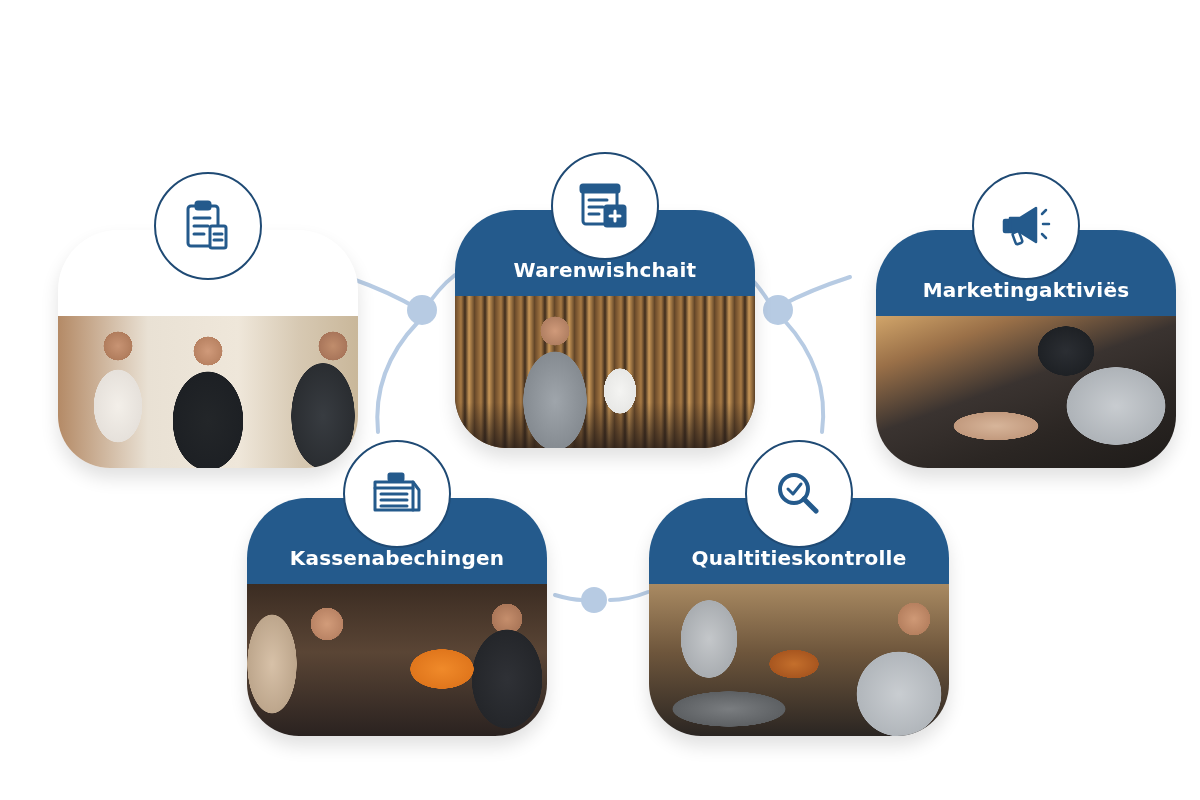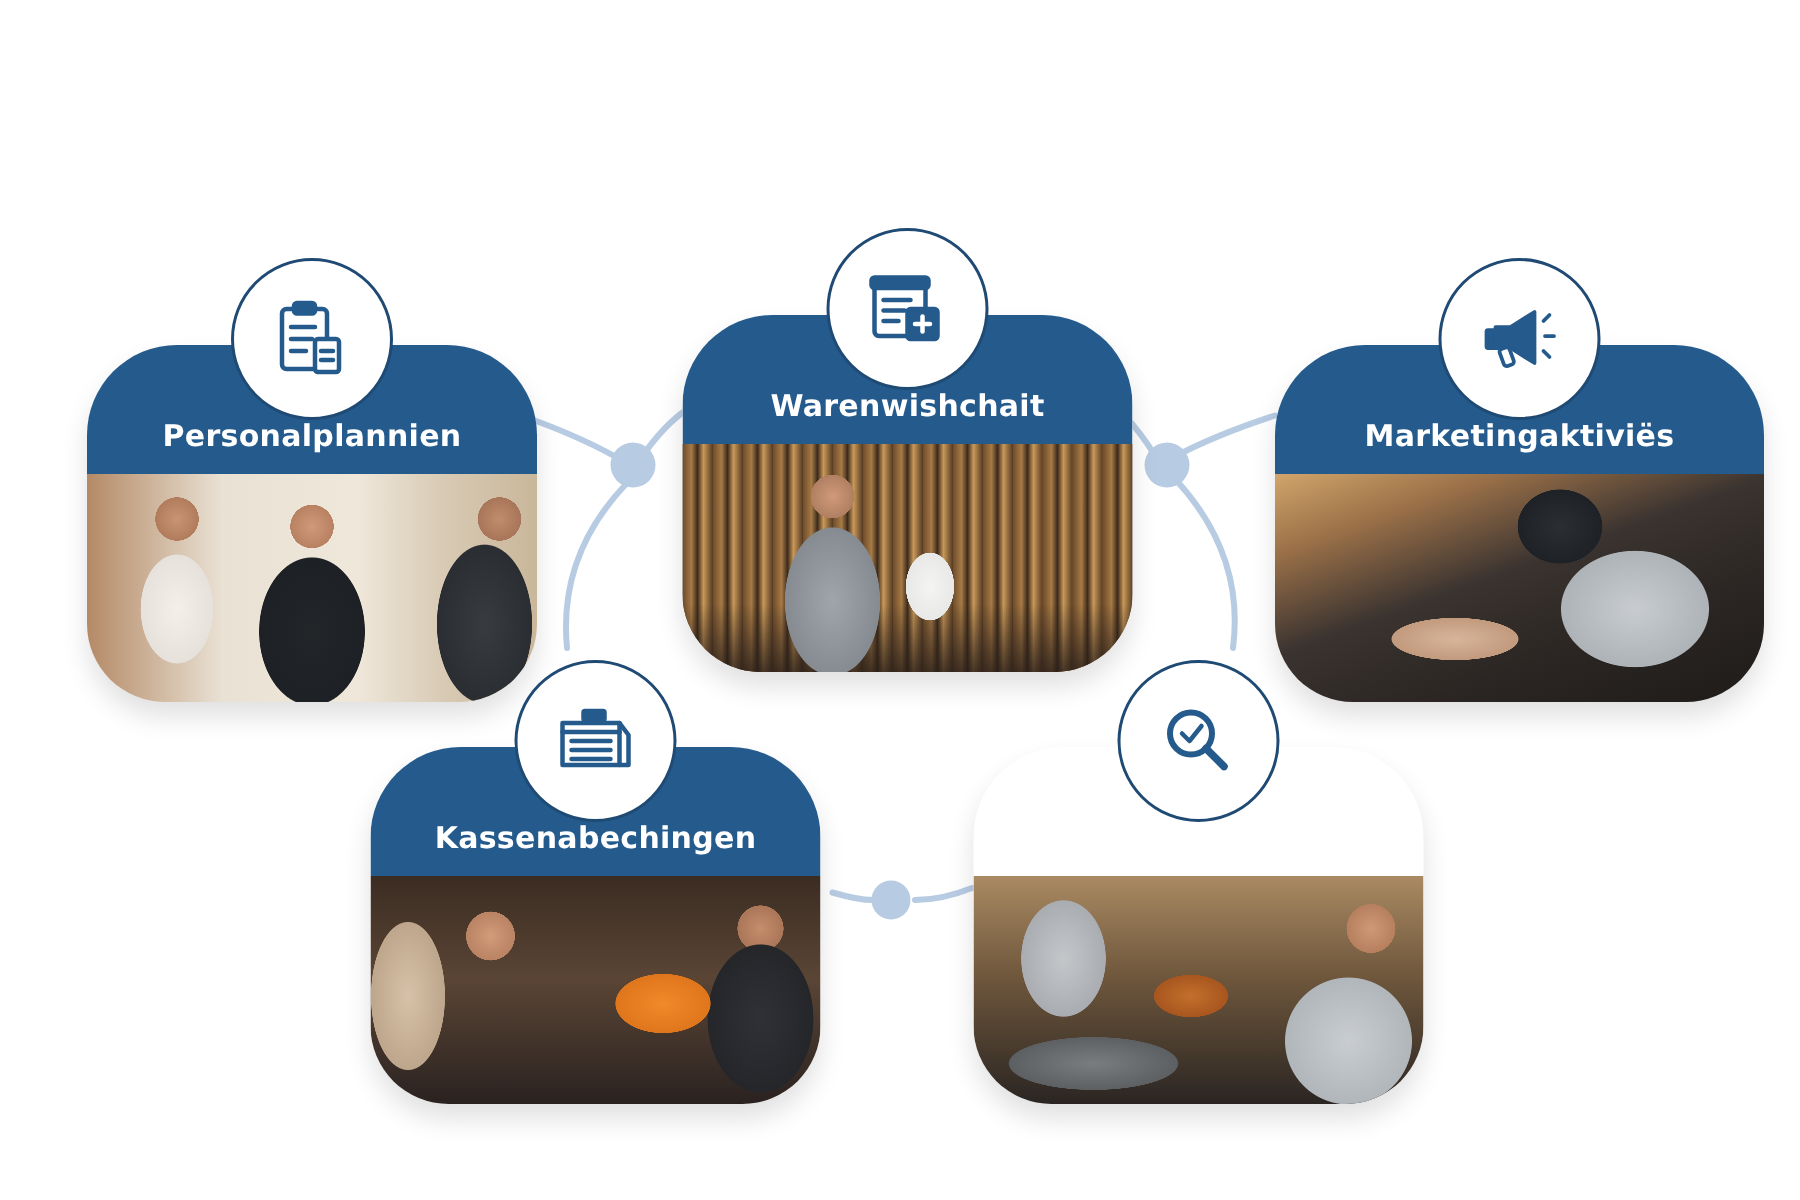--- a/index.html
+++ b/index.html
@@ -106,23 +106,20 @@
     <path d="M555 595 Q 572 600 582 600"></path>
     <path d="M610 600 Q 628 600 648 592"></path>
   </g>
   <circle cx="422" cy="310" r="15" fill="#b7cbe3"></circle>
   <circle cx="778" cy="310" r="15" fill="#b7cbe3"></circle>
   <circle cx="594" cy="600" r="13" fill="#b7cbe3"></circle>
 </svg>
 
 <div class="card" style="left:58px; top:230px;">
   <div class="body">
-    <div class="band">
-      <span class="label">Personalplannien</span>
-    </div>
     <div class="photo ph1"></div>
   </div>
   <div class="icon-circle">
     <svg viewBox="0 0 60 60" fill="none" stroke="#245a8c" stroke-width="3" stroke-linejoin="round" stroke-linecap="round">
       <rect x="10" y="10" width="30" height="40" rx="3"></rect>
       <rect x="18" y="6" width="14" height="7" rx="2" fill="#245a8c"></rect>
       <line x1="16" y1="22" x2="32" y2="22"></line>
       <line x1="16" y1="30" x2="30" y2="30"></line>
       <line x1="16" y1="38" x2="26" y2="38"></line>
       <rect x="32" y="30" width="16" height="22" rx="2" fill="#ffffff"></rect>
@@ -146,21 +143,21 @@
       <line x1="14" y1="24" x2="32" y2="24"></line>
       <line x1="14" y1="31" x2="28" y2="31"></line>
       <line x1="14" y1="38" x2="24" y2="38"></line>
       <rect x="30" y="30" width="20" height="20" rx="2" fill="#245a8c"></rect>
       <line x1="40" y1="35" x2="40" y2="45" stroke="#ffffff"></line>
       <line x1="35" y1="40" x2="45" y2="40" stroke="#ffffff"></line>
     </svg>
   </div>
 </div>
 
-<div class="card" style="left:850px; top:230px;padding-left:26px;">
+<div class="card" style="left:876px; top:230px;">
   <div class="body">
     <div class="band">
       <span class="label">Marketingaktiviës</span>
     </div>
     <div class="photo ph3"></div>
   </div>
   <div class="icon-circle">
     <svg viewBox="0 0 60 60" fill="#245a8c" stroke="#245a8c" stroke-width="2.5" stroke-linejoin="round" stroke-linecap="round">
       <rect x="8" y="24" width="6" height="12" rx="1"></rect>
       <polygon points="14,22 24,22 40,12 40,46 24,36 14,36"></polygon>
@@ -187,20 +184,23 @@
       <line x1="14" y1="30" x2="40" y2="30"></line>
       <line x1="14" y1="36" x2="40" y2="36"></line>
       <line x1="14" y1="42" x2="40" y2="42"></line>
       <path d="M46 18 V46"></path>
     </svg>
   </div>
 </div>
 
 <div class="card" style="left:649px; top:498px;">
   <div class="body">
+    <div class="band">
+      <span class="label">Qualtitieskontrolle</span>
+    </div>
     <div class="photo ph5"></div>
   </div>
   <div class="icon-circle">
     <svg viewBox="0 0 60 60" fill="none" stroke="#245a8c" stroke-width="4" stroke-linejoin="round" stroke-linecap="round">
       <circle cx="25" cy="25" r="14"></circle>
       <line x1="35" y1="35" x2="47" y2="47" stroke-width="5"></line>
       <polyline points="19,25 24,30 32,20" stroke-width="3"></polyline>
     </svg>
   </div>
 </div>

